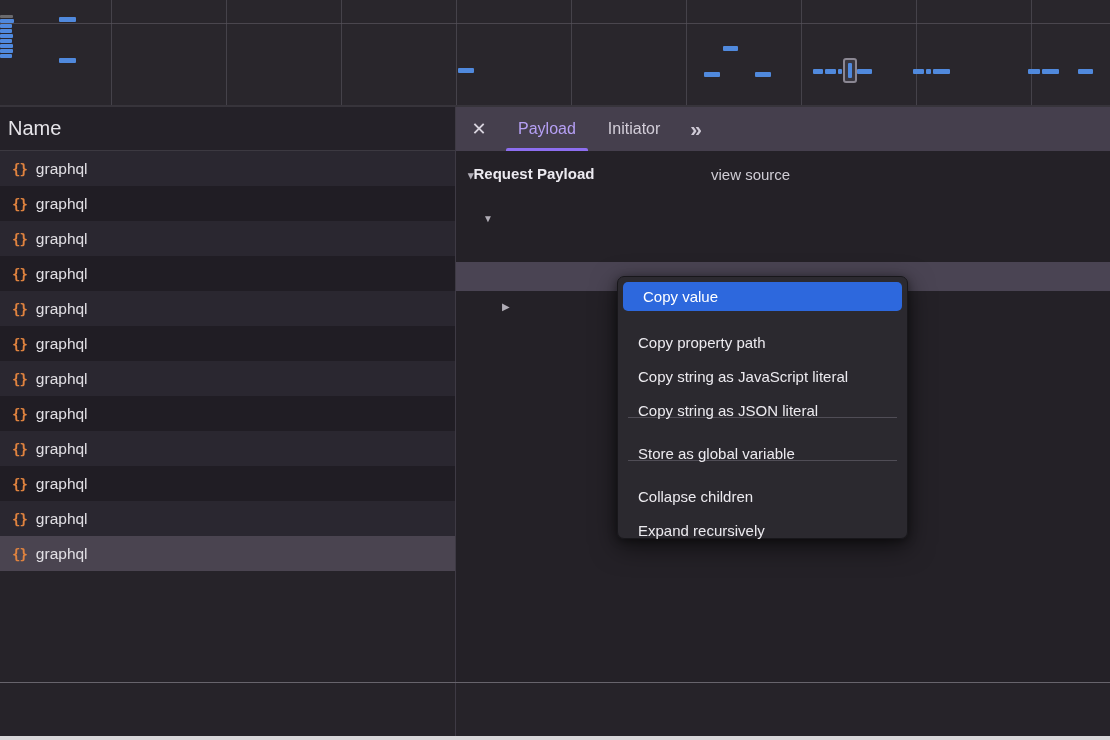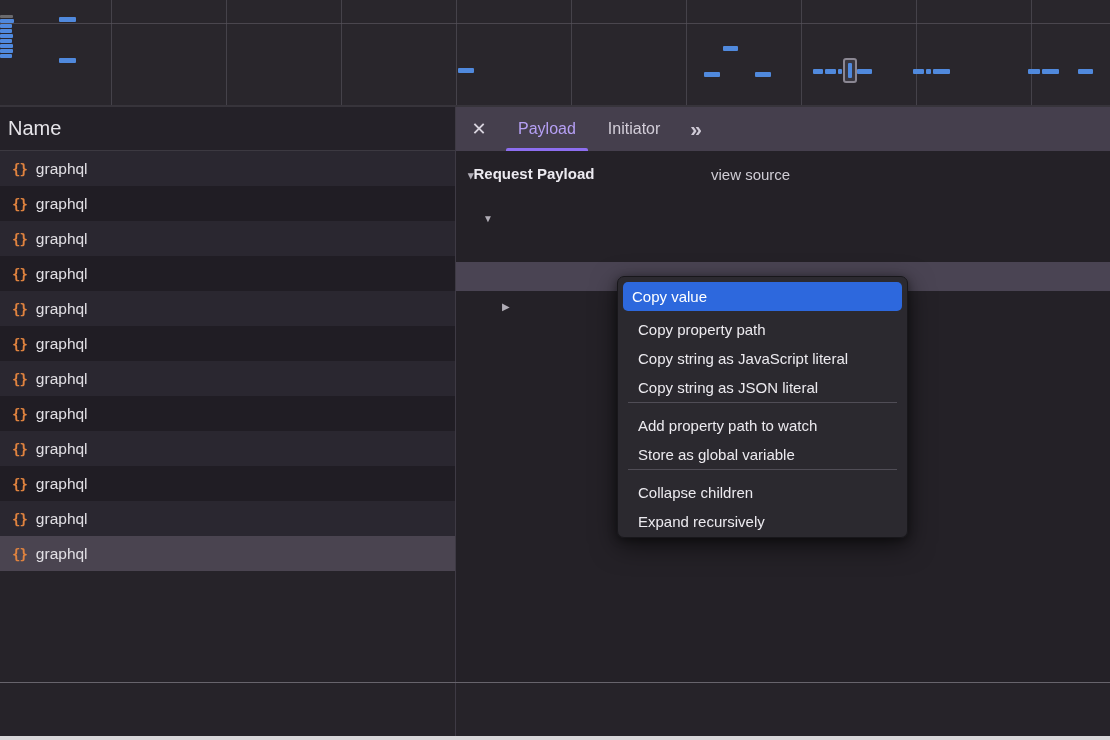--- a/index.html
+++ b/index.html
@@ -90,26 +90,26 @@
   .tree-tri { position:absolute; font-size:10px; color:#b0adb6; font-family:"Liberation Sans",sans-serif; }
 
   
   .ctx-menu {
     position:absolute; left:617px; top:276px; width:291px;
     background:rgba(44,42,48,.98); border:1px solid #18171b; border-radius:7px;
     box-shadow:0 8px 26px rgba(0,0,0,.55), 0 2px 8px rgba(0,0,0,.4);
     padding:5px 0; z-index:50;
   }
   .ctx-item {
-    height:29px; line-height:29px; font-size:15px; color:#eceaef; padding:4px 20px;
+    height:29px; line-height:29px; font-size:15px; color:#eceaef; padding:17px 20px;
     white-space:nowrap;
   }
   .ctx-item.highlighted {
     background:#2d68dd; color:#ffffff; border-radius:5px;
-    margin:0 5px; padding:0 9px;
+    margin:0 5px; padding:0 20px;
   }
   .ctx-sep { height:1px; background:#504d56; margin:4px 10px; }
 
   
   .footer-sep { position:absolute; left:0; top:682px; width:1110px; height:1px; background:#67646c; z-index:6; }
   .footer { position:absolute; left:0; top:683px; width:1110px; height:53px; background:#262329; }
   .bottom-edge { position:absolute; left:0; top:736px; width:1110px; height:4px; background:#d8d7da; z-index:7; }
 </style>
 </head>
 <body>
@@ -251,21 +251,20 @@
     
   </div>
 </div>
 
 <div class="ctx-menu" id="ctx-menu">
     <div class="ctx-item highlighted">Copy value</div>
     <div class="ctx-item">Copy property path</div>
     <div class="ctx-item">Copy string as JavaScript literal</div>
     <div class="ctx-item">Copy string as JSON literal</div>
     <div class="ctx-sep"></div>
-    <div class="ctx-item">Add property path to watch</div>
     <div class="ctx-item">Store as global variable</div>
     <div class="ctx-sep"></div>
     <div class="ctx-item">Collapse children</div>
     <div class="ctx-item">Expand recursively</div>
   </div>
 
 <div class="footer"></div>
 <div class="footer-sep"></div>
 <div class="bottom-edge"></div>
 

